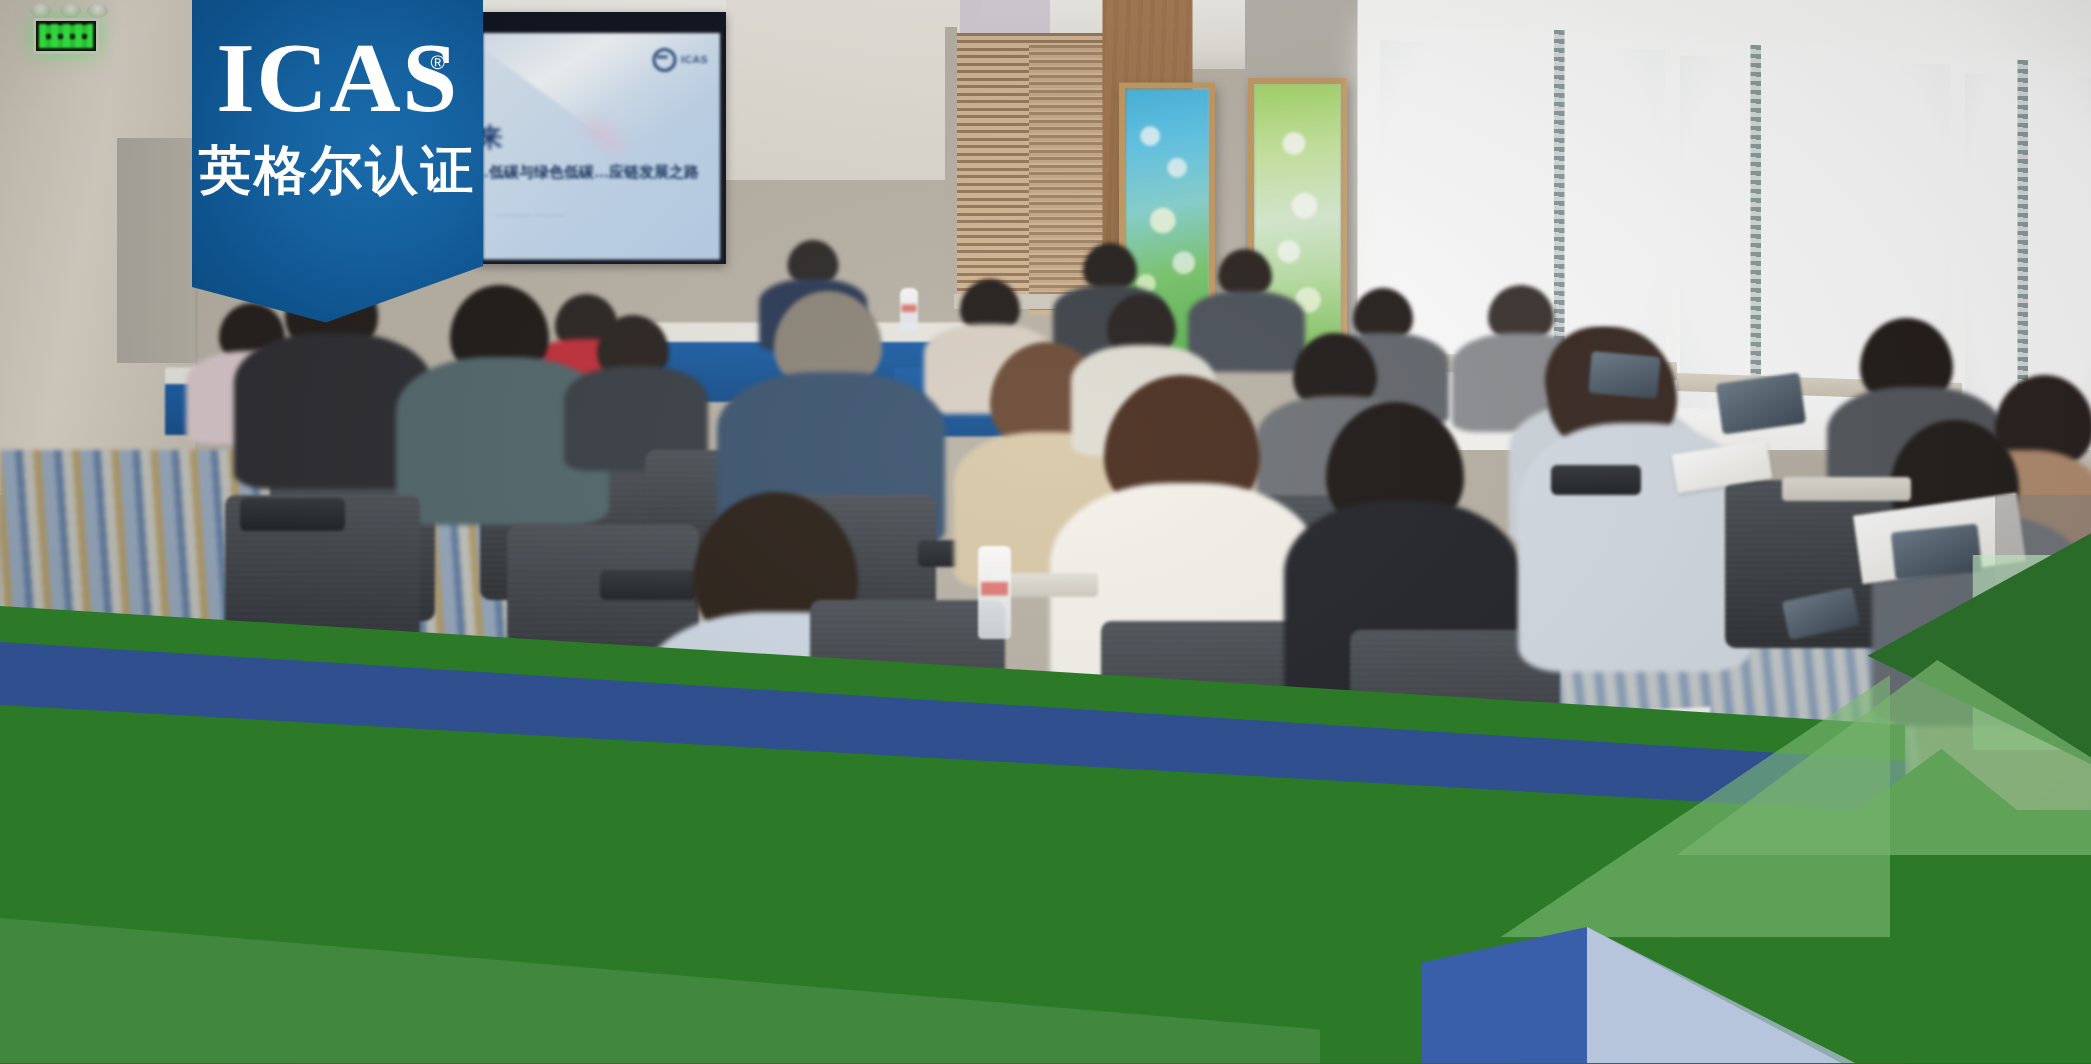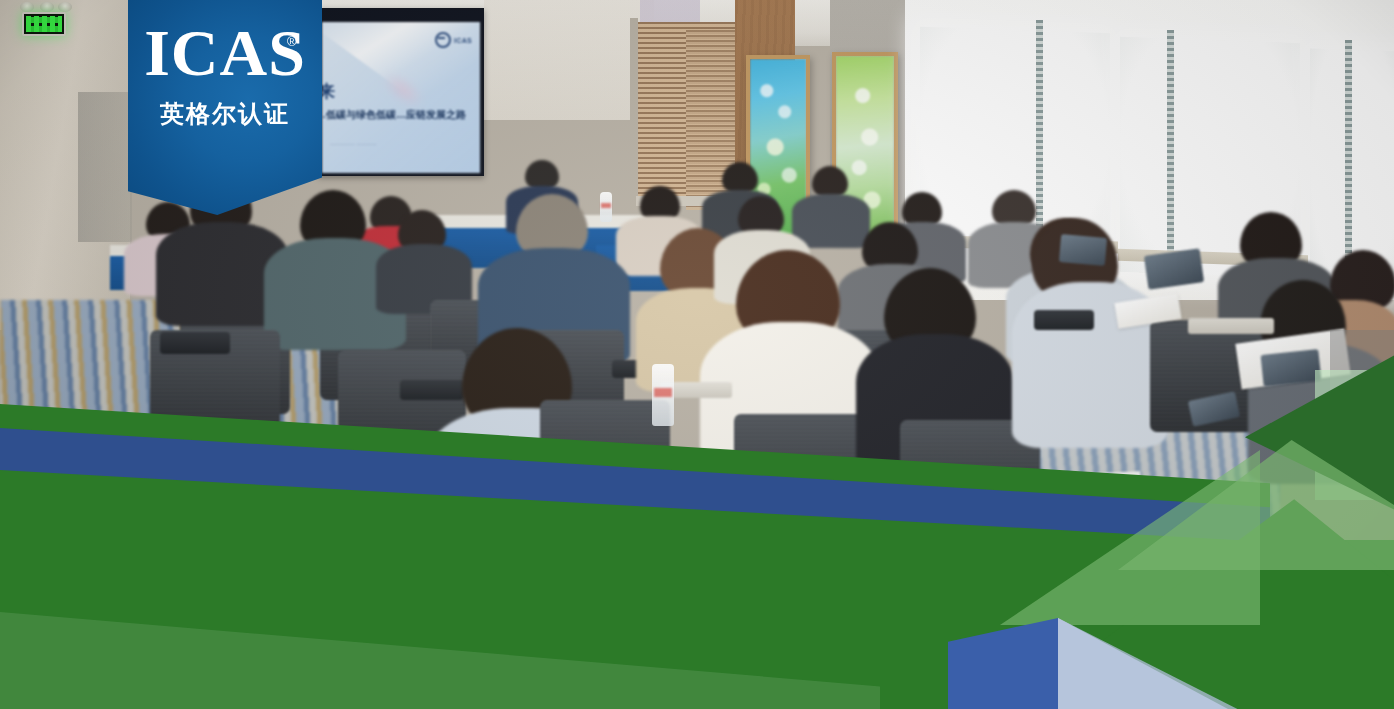--- a/index.html
+++ b/index.html
@@ -395,21 +395,21 @@
     font-family: "Liberation Sans", sans-serif;
     font-size: 13px;
     color: #ffffff;
   }
   .logo-cn {
     position: absolute;
     left: 50%; top: 99px;
     transform: translateX(-50%);
     font-family: "DejaVu Sans", "Liberation Sans", sans-serif;
     font-weight: 700;
-    font-size: 24px;
+    font-size: 35px;
     line-height: 30px;
     color: #ffffff;
     letter-spacing: 2px;
     white-space: nowrap;
   }
 
   
   .rib {
     position: absolute;
     left: 0; width: 1270px;

